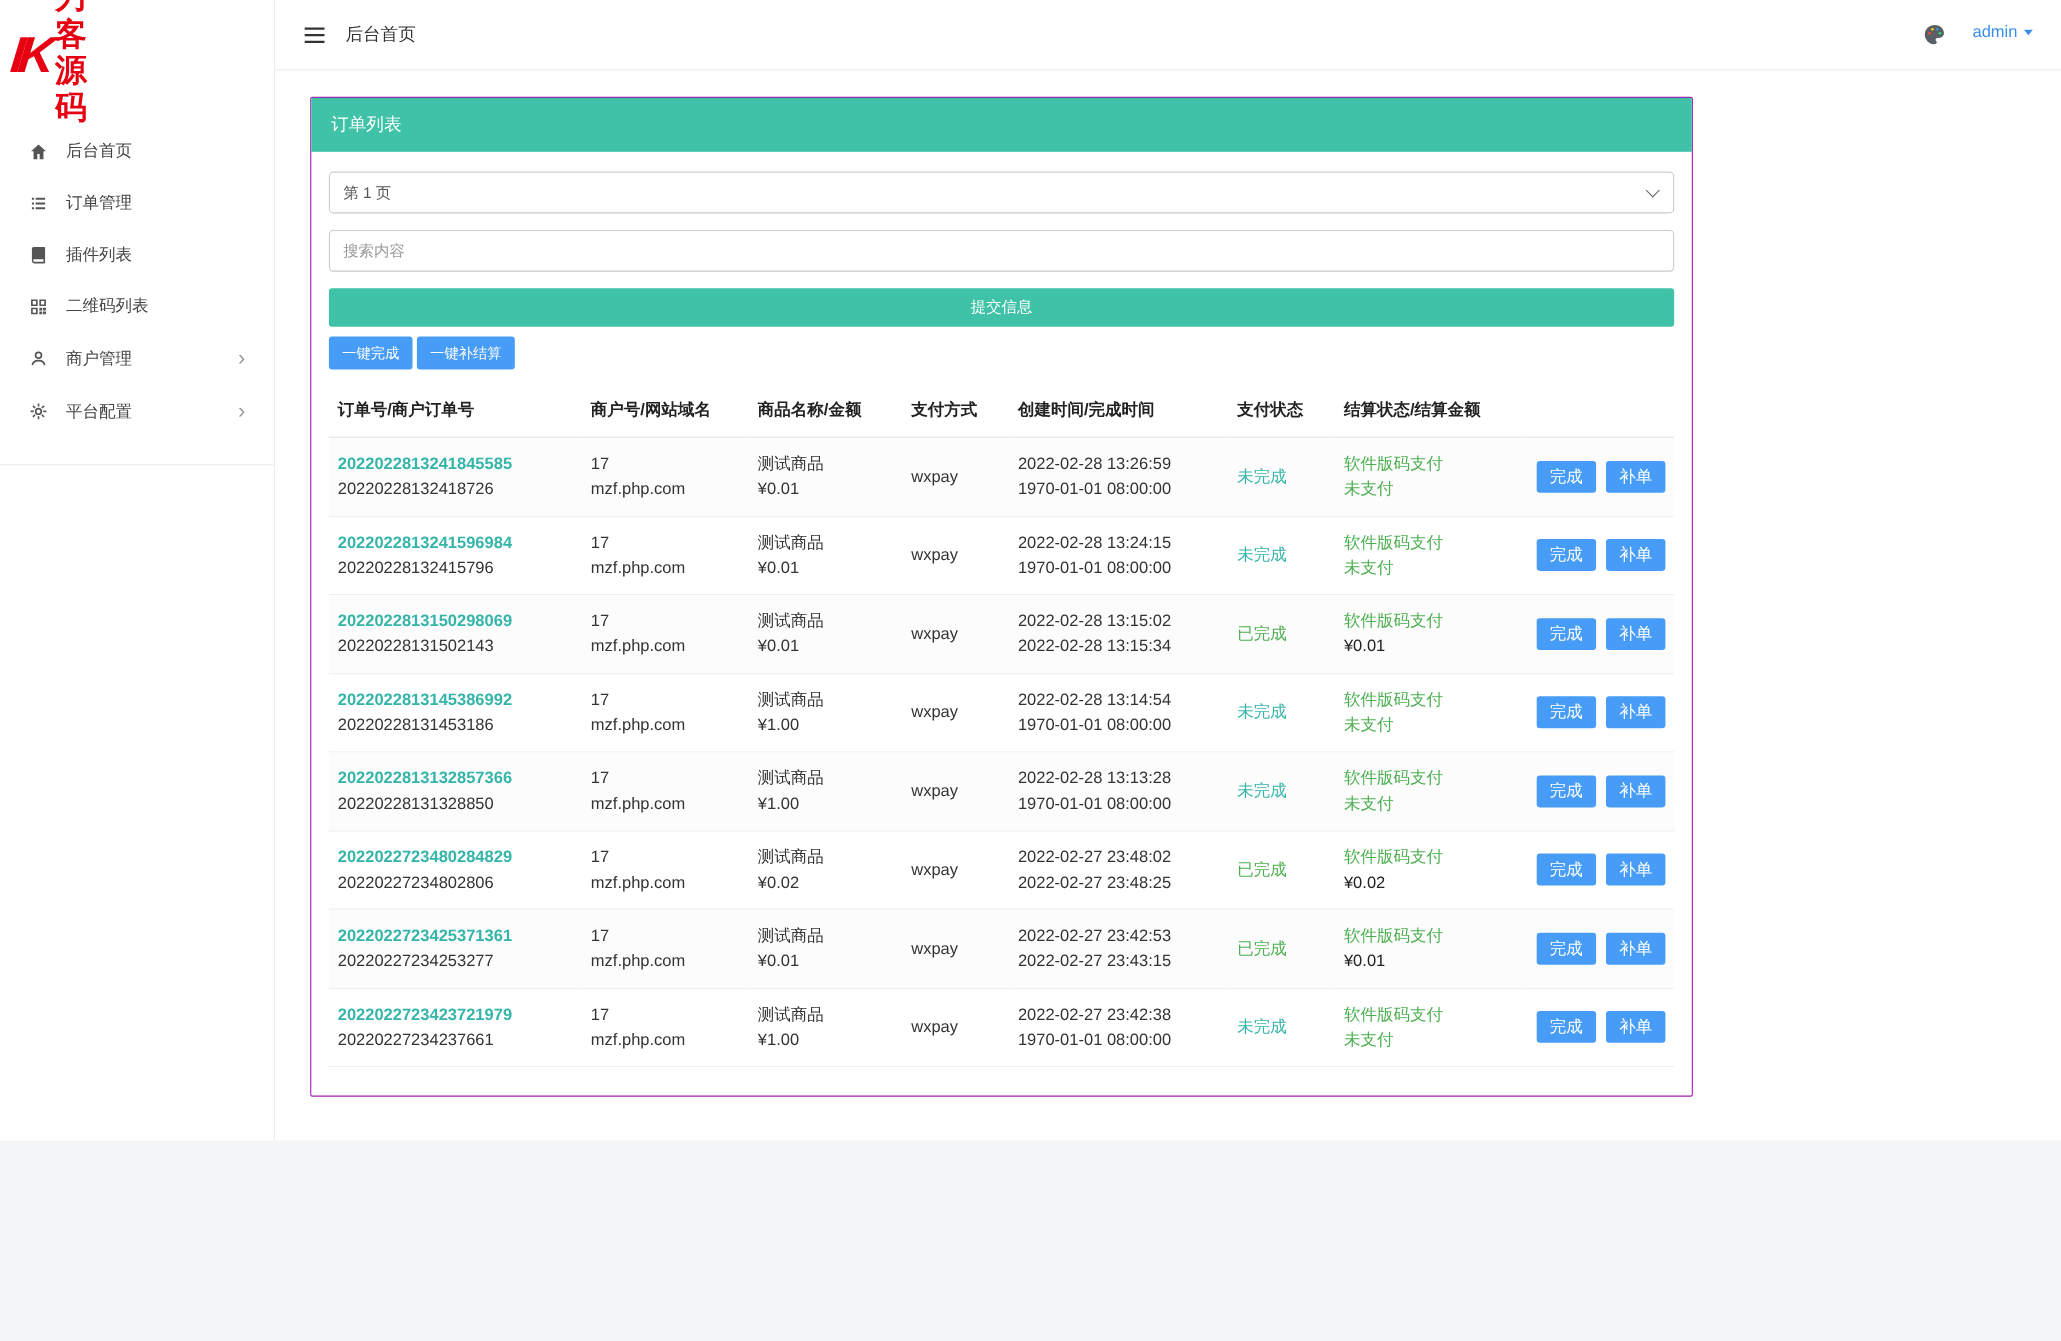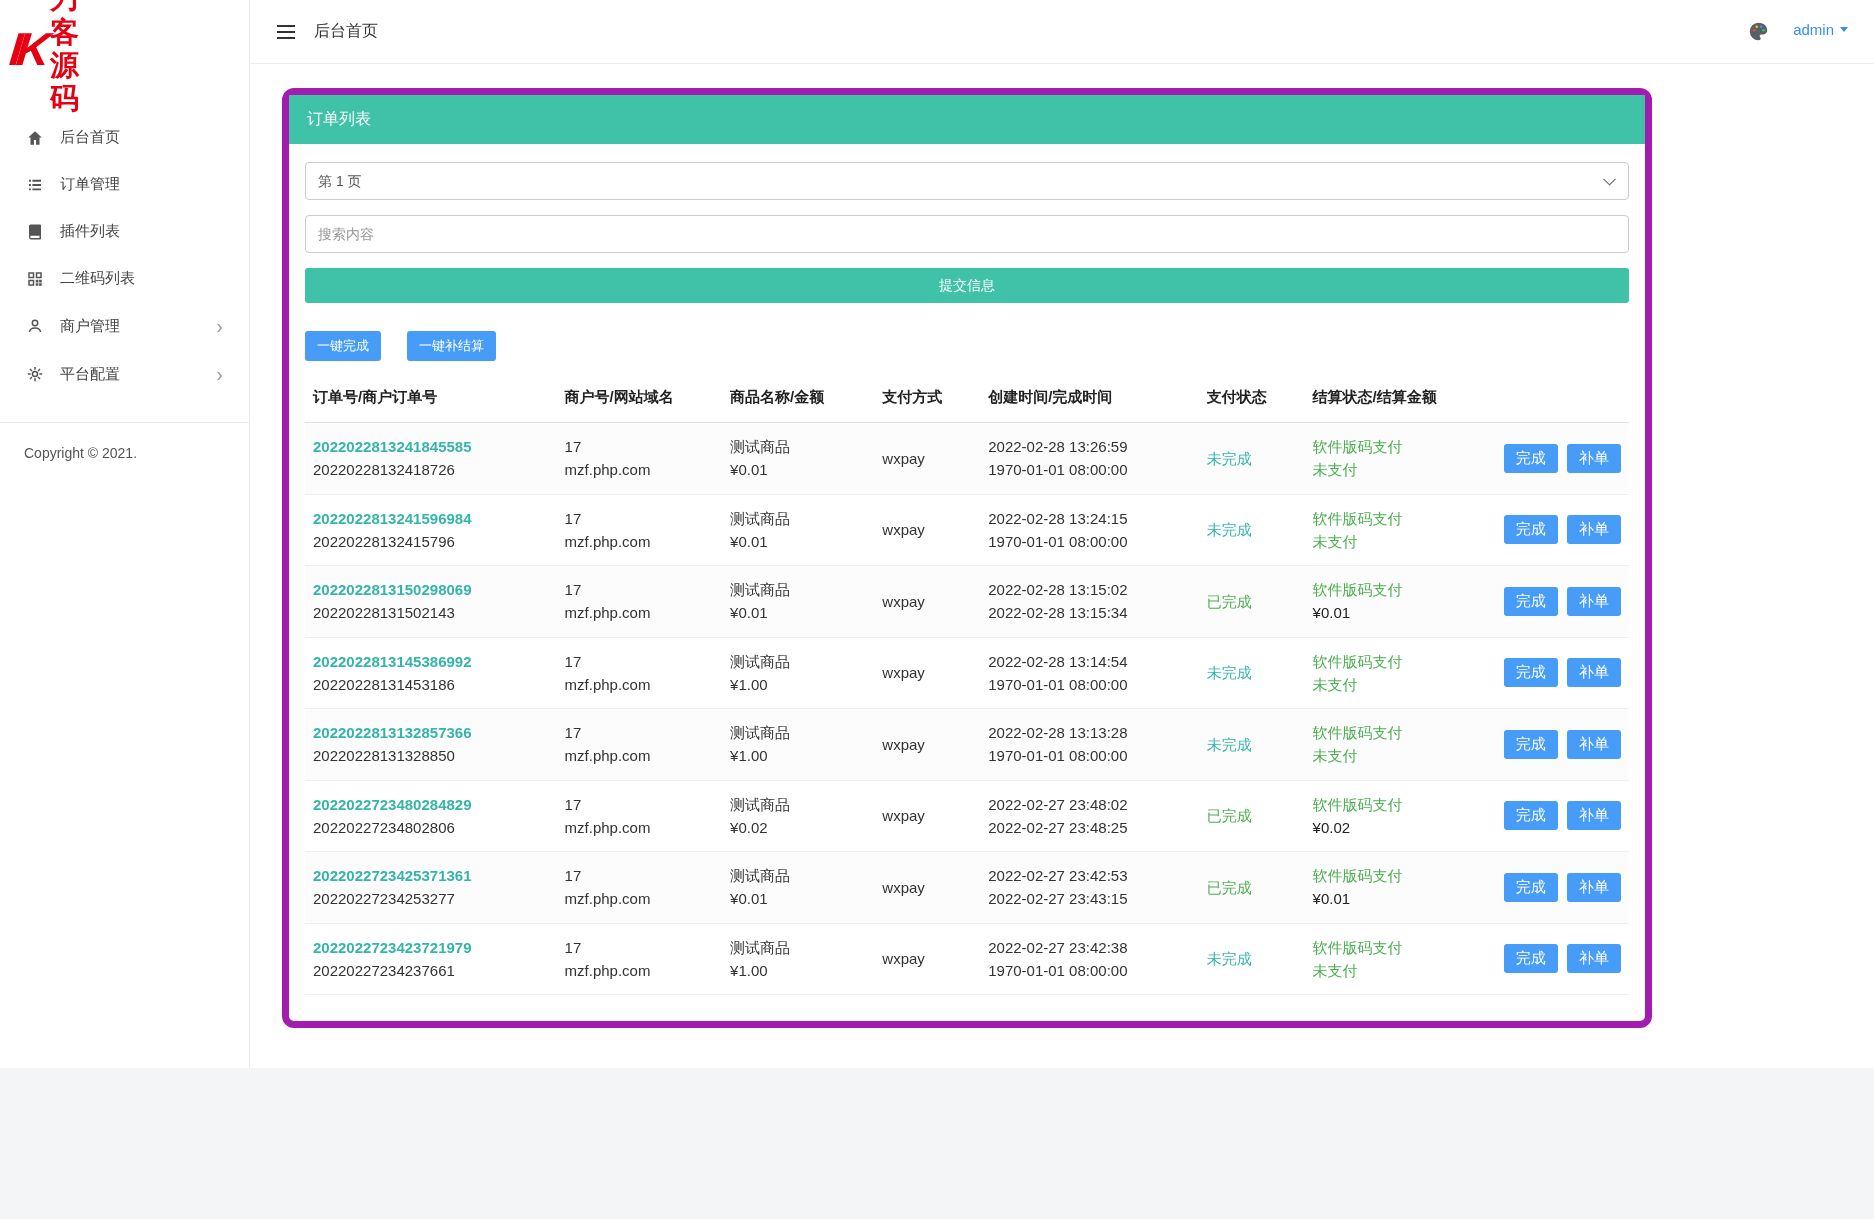--- a/index.html
+++ b/index.html
@@ -28,31 +28,31 @@
   .topbar{height:64px;display:flex;align-items:center;gap:18px;padding:0 26px;border-bottom:1px solid #ececec;background:#fff}
   .hamburger{display:inline-flex;cursor:pointer}
   .topbar-title{font-size:16px;color:#333}
   .topbar-right{margin-left:auto;display:flex;align-items:flex-start;gap:24px}
   .palette{cursor:pointer;display:inline-flex}
   .user-menu{color:#3a8ee6;font-size:15px;cursor:pointer;display:inline-flex;align-items:center;text-decoration:none}
   .caret{width:0;height:0;border-left:4px solid transparent;border-right:4px solid transparent;border-top:5px solid #3a8ee6;margin-left:6px;display:inline-block}
 
   
   .content{padding:24px 0 40px 32px}
-  .card{width:1370px;border:7px solid #a21caf;background:#fff;border-radius:12px}
+  .card{width:1257px;border:1px solid #a21caf;background:#fff;border-radius:2px}
   .card-header{background:#3fc2a7;color:#fff;font-size:16px;padding:14px 18px}
   .card-body{padding:18px 16px 26px}
   .select-wrap{position:relative;margin-bottom:15px}
   .select-wrap::after{content:"";position:absolute;right:15px;top:50%;width:8px;height:8px;border-right:1.6px solid #666;border-bottom:1.6px solid #666;transform:translateY(-70%) rotate(45deg);pointer-events:none}
   .form-control{width:100%;height:38px;border:1px solid #ccc;border-radius:4px;background:#fff;color:#555;font-size:14px;padding:0 12px;font-family:inherit}
   .form-control::placeholder{color:#999}
   select.form-control{appearance:none;-webkit-appearance:none;-moz-appearance:none}
   .search-row{margin-bottom:15px}
   .submit-btn{width:100%;height:35px;background:#3fc2a7;border:none;border-radius:3px;color:#fff;font-size:14px;cursor:pointer;font-family:inherit}
-  .bulk-row{margin:28px 0 2px;display:flex;gap:26px}
+  .bulk-row{margin:9px 0 2px;display:flex;gap:4px}
   .btn-blue{background:#469cf7;color:#fff;border:none;border-radius:3px;font-size:13px;padding:6px 12px;cursor:pointer;font-family:inherit}
 
   
   .orders-table{width:100%;border-collapse:collapse;margin-top:12px;font-size:15px}
   .orders-table th{text-align:left;font-weight:700;color:#222;padding:15px 8px;border-bottom:1px solid #e3e3e3;white-space:nowrap}
   .orders-table td{padding:12px 8px;border-bottom:1px solid #efefef;vertical-align:middle;line-height:1.55}
   .orders-table tbody tr:nth-child(odd){background:#fcfcfc}
   .orders-table th:nth-child(1){width:19%}
   .orders-table th:nth-child(2){width:12.5%}
   .orders-table th:nth-child(3){width:11.5%}
@@ -142,21 +142,20 @@
                 <line x1="5.3" y1="18.7" x2="7.9" y2="16.1"></line>
                 <line x1="16.1" y1="7.9" x2="18.7" y2="5.3"></line>
               </g>
             </svg>
           </span>
           <span class="mi-label">平台配置</span>
           <span class="mi-chev">›</span>
         </div>
       </nav>
     <div class="sidebar-divider"></div>
-    <div class="copyright">Copyright © 2021.</div>
   </aside>
 
   <div class="main">
 
     <header class="topbar">
       <span class="hamburger">
         <svg width="20" height="16" viewBox="0 0 20 16">
             <g stroke="#333" stroke-width="2">
               <line x1="1" y1="2" x2="19" y2="2"></line>
               <line x1="1" y1="8" x2="19" y2="8"></line>

